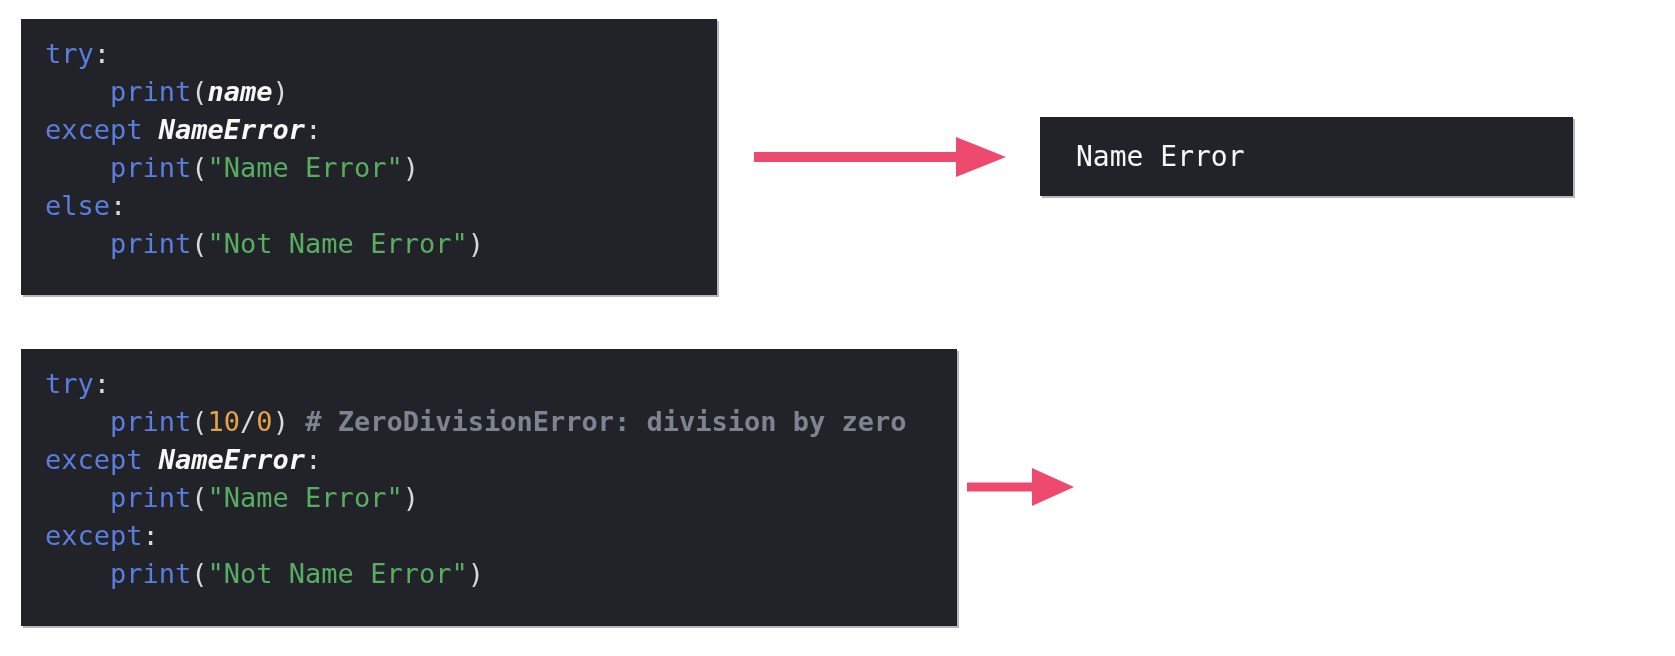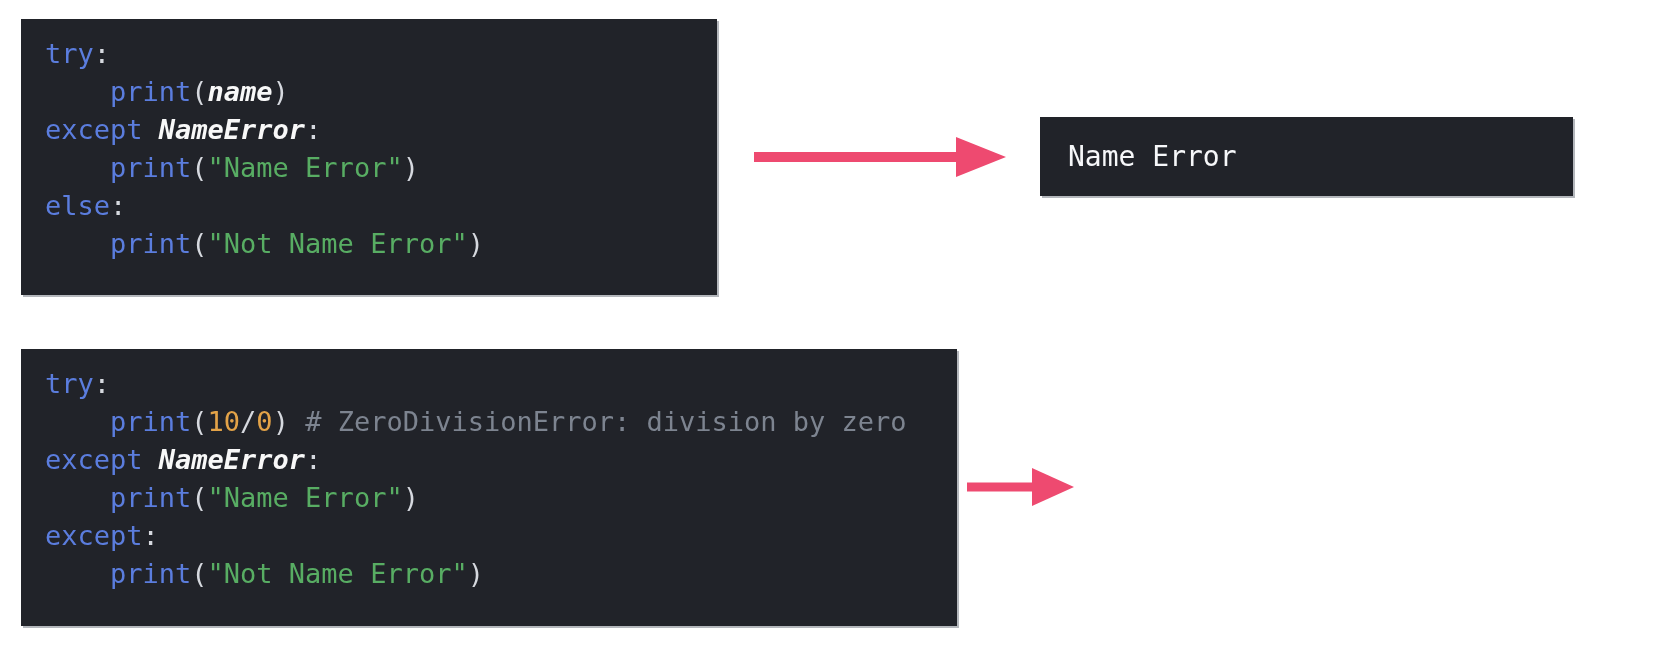--- a/index.html
+++ b/index.html
@@ -19,30 +19,30 @@
     box-shadow:2px 2px 0 0 var(--edge);
     font-size:27px;line-height:38px;white-space:pre;
   }
   #code-block-1{left:21px;top:19px;width:696px;height:276px;}
   #code-block-2{left:21px;top:349px;width:936px;height:277px;}
   .code-line{white-space:pre;}
   .tok-kw{color:var(--keyword);}
   .tok-id{color:var(--identifier);font-weight:bold;font-style:italic;}
   .tok-str{color:var(--string);}
   .tok-num{color:var(--number);text-align:center;}
-  .tok-com{color:var(--comment);}
+  .tok-com{color:var(--comment);font-weight:bold;}
   .tok-pun{color:var(--punct);}
   .tok-ws{color:var(--punct);}
   .output-box{
     position:absolute;background:var(--code_bg);
     box-shadow:2px 2px 0 0 var(--edge);
     display:flex;align-items:center;
     color:var(--output_text);font-size:28px;
   }
-  #output-box-1{left:1040px;top:117px;width:533px;height:79px;padding-left:28px;}
+  #output-box-1{left:1040px;top:117px;width:533px;height:79px;padding-left:36px;}
   #output-box-2{left:1092px;top:448px;width:552px;height:79px;padding-left:31px;}
   .arrow{position:absolute;display:block;}
   #arrow-1{left:750px;top:131px;}
   #arrow-2{left:964px;top:464px;}
   .arrow line{stroke:var(--arrow);}
   .arrow polygon{fill:var(--arrow);}
 </style>
 </head>
 <body>
 

